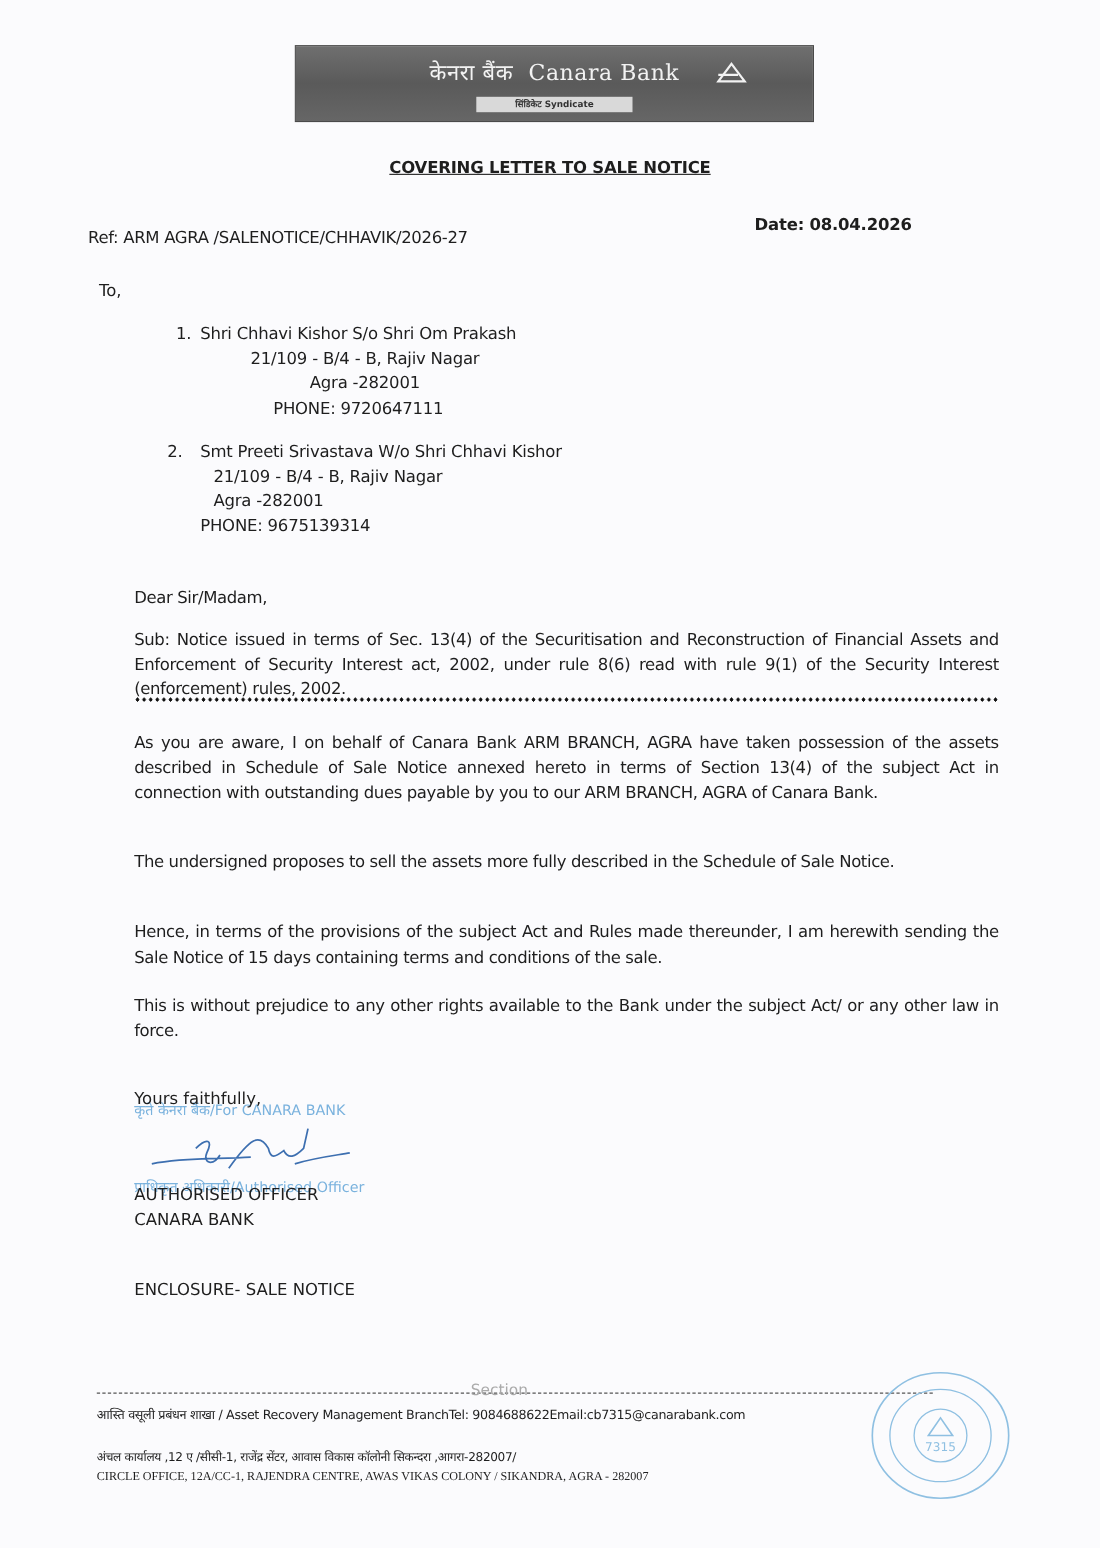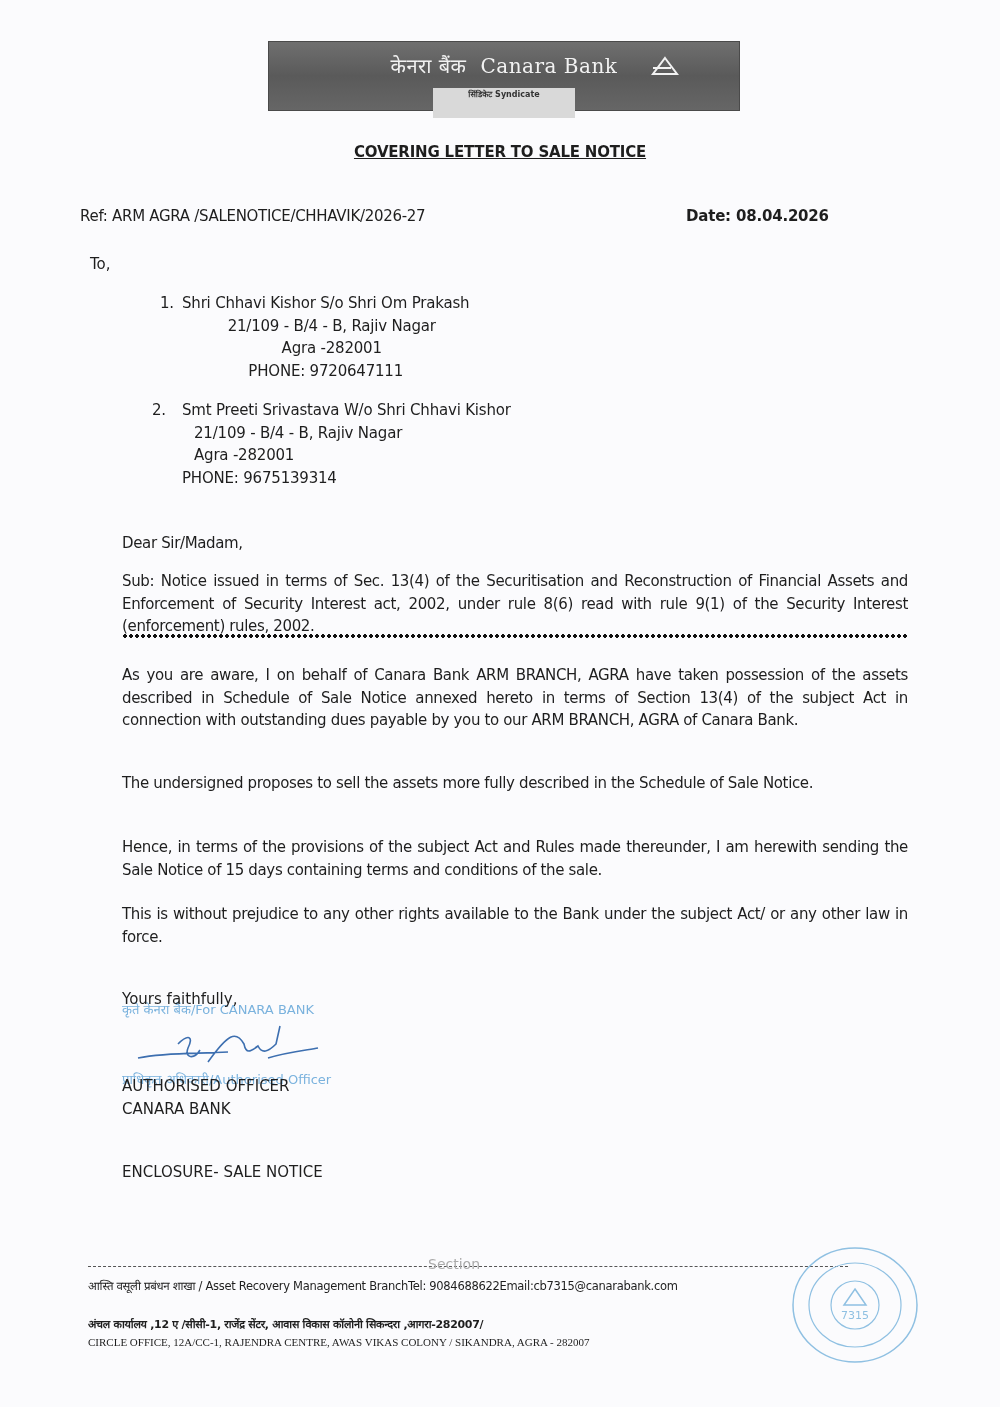--- a/index.html
+++ b/index.html
@@ -18,51 +18,51 @@
   }
   .banner-title {
     position: absolute; left: 0; right: 0; top: 10px; text-align: center;
     color: #f2f2f2; font-family: "DejaVu Serif", serif; font-size: 20px; letter-spacing: 0.5px;
   }
   .banner-title .hi { margin-right: 14px; }
   .banner-logo {
     position: absolute; right: 60px; top: 14px; width: 28px; height: 20px;
   }
   .banner-tag {
-    position: absolute; left: 164px; top: 46px; width: 142px; height: 30px;
+    position: absolute; left: 164px; top: 46px; width: 142px; height: 14px;
     background: #d9d9d9; color: #333; font-size: 8px; line-height: 14px; text-align: center;
     font-weight: bold;
   }
   .heading {
     left: 0; right: 0; top: 143px; text-align: center; font-weight: bold;
     font-size: 15px; text-decoration: underline; letter-spacing: -0.2px;
   }
   .ref { left: 80px; top: 207px; font-weight: normal; font-size: 15px; letter-spacing: -0.3px; }
-  .date { left: 686px; top: 207px; font-weight: bold; font-size: 15px; letter-spacing: -0.2px; }
+  .date { left: 686px; top: 195px; font-weight: bold; font-size: 15px; letter-spacing: -0.2px; }
   .to { left: 90px; top: 255px; font-size: 15px; }
   .addr { left: 152px; font-size: 15px; line-height: 22.5px; letter-spacing: -0.2px; }
   .addr .num { display: inline-block; width: 30px; }
   .addr .ind { padding-left: 42px; }
   .addr .ph { padding-left: 30px; }
   .body-text { left: 122px; width: 786px; font-size: 15px; line-height: 22.5px; letter-spacing: -0.35px; }
   .just { text-align: justify; text-align-last: left; }
   .dots {
     left: 122px; top: 634px; width: 786px; height: 4px;
     background-image: radial-gradient(circle, #111 1.6px, transparent 1.8px);
     background-size: 6px 4px;
   }
   .stamp-text { color: #5aa0d6; font-size: 13px; opacity: 0.8; }
   .sig-name { left: 122px; font-size: 15px; }
   .footer-line {
     left: 88px; top: 1266px; width: 760px; height: 1px;
     border-top: 1px dashed #555;
   }
   .internal { left: 428px; top: 1256px; color: #aaa; font-size: 14px; }
   .footer1 { left: 88px; top: 1278px; font-size: 11.5px; letter-spacing: -0.3px; }
-  .footer2 { left: 88px; top: 1316px; font-size: 11px; font-family: "DejaVu Sans", sans-serif; letter-spacing: -0.3px; font-weight: bold; }
+  .footer2 { left: 88px; top: 1316px; font-size: 11px; font-family: "DejaVu Sans", sans-serif; letter-spacing: -0.3px; }
   .footer3 { left: 88px; top: 1336px; font-size: 11px; font-family: "Liberation Serif", serif; }
   .seal {
     left: 790px; top: 1245px; width: 130px; height: 120px;
   }
 </style>
 </head>
 <body>
 
 <div class="page">
 

